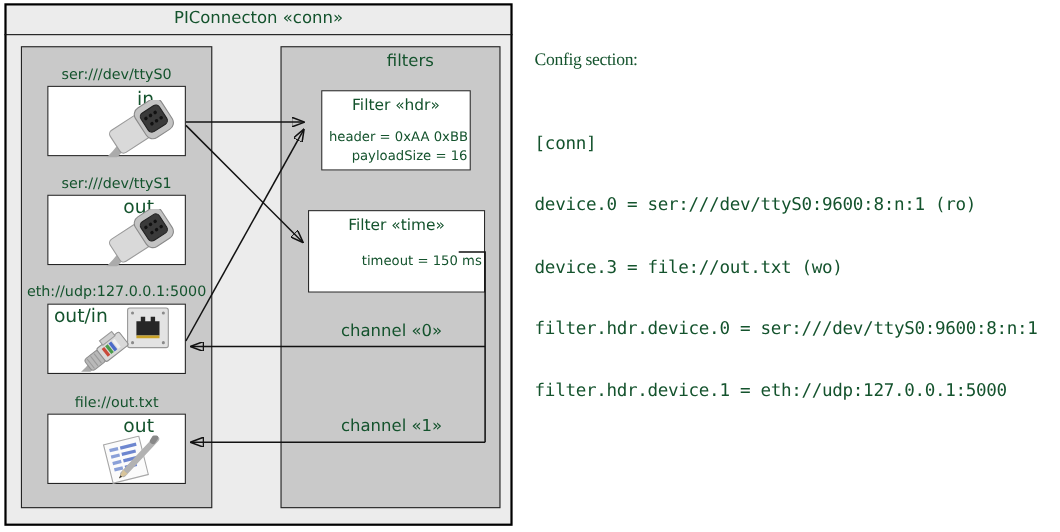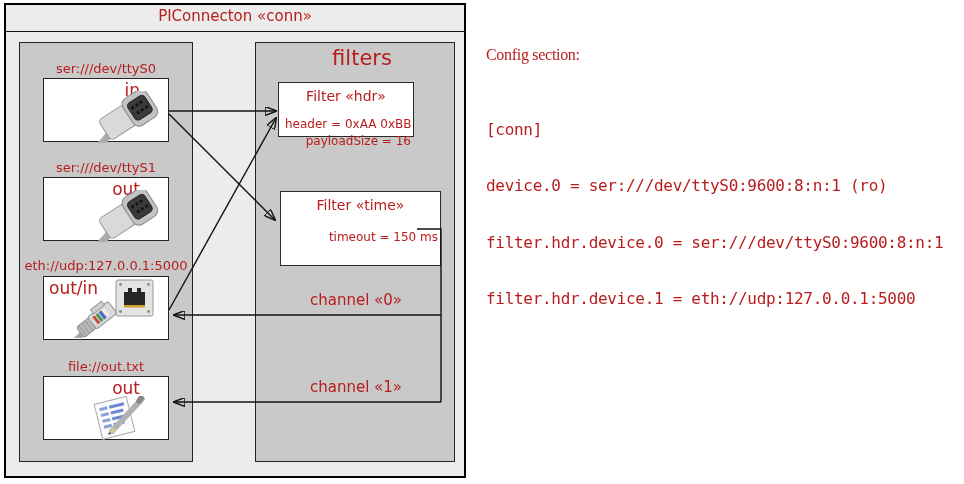--- a/index.html
+++ b/index.html
@@ -1,40 +1,40 @@
 <!DOCTYPE html>
 <html><head>
 <meta charset="utf-8">
 <style>
   html,body{margin:0;padding:0;background:#fff;}
   .stage{position:relative;width:964px;height:484px;background:#ffffff;overflow:hidden;
-         font-family:"DejaVu Sans",sans-serif;color:#b91c1c;}
+         font-family:"DejaVu Sans",sans-serif;color:#14532d;}
   .abs{position:absolute;}
   .box-sizing, .stage *{box-sizing:border-box;}
 
   
   .outer{left:4px;top:3px;width:462px;height:475px;background:#ececec;border:2px solid #000;}
   .diagram-title{left:4px;top:3px;width:462px;height:29px;line-height:27px;text-align:center;
                  font-size:15px;border-bottom:1.5px solid #151515;}
 
   
   .panel{background:#c9c9c9;border:1.5px solid #242424;}
   .devices-panel{left:19px;top:42px;width:174px;height:420px;}
   .filters-panel{left:255px;top:42px;width:200px;height:420px;}
-  .filters-title{left:244px;top:46px;width:200px;text-align:center;font-size:21px;padding-left:36px;}
+  .filters-title{left:255px;top:46px;width:200px;text-align:center;font-size:15px;padding-left:36px;}
 
   
   .dev-label{left:19px;width:174px;height:16px;text-align:center;font-size:13px;white-space:nowrap;}
   .dev-box{left:43px;width:126px;height:64px;background:#fff;border:1.5px solid #242424;}
   .dir{position:absolute;top:1px;left:0;right:28px;text-align:right;font-size:17px;line-height:20px;}
   .dir-left{position:absolute;top:1px;left:5px;font-size:17px;line-height:20px;}
 
   
   .filter-box{background:#fff;border:1.5px solid #2b2b2b;}
-  .filter-hdr{left:278px;top:82px;width:136px;height:55px;}
+  .filter-hdr{left:292px;top:82px;width:136px;height:73px;}
   .filter-time{left:280px;top:191px;width:161px;height:75px;}
   .filter-title{position:absolute;top:5px;left:0;width:100%;text-align:center;font-size:14px;}
   .filter-attrs{position:absolute;left:6px;right:2px;font-size:12px;line-height:16.5px;white-space:nowrap;text-align:right;}
   .attrs-hdr{top:33px;}
   .attrs-time{top:37px;}
 
   
   .channel-label{left:304px;width:98px;text-align:right;font-size:15px;white-space:nowrap;}
   .ch0{top:291px;}
   .ch1{top:378px;}
@@ -178,20 +178,21 @@
     <path d="M169,310 L276,118" marker-end="url(#arr)"></path>
     <path d="M417,229 H441 V402"></path>
     <path d="M441,315 H174" marker-end="url(#arr)"></path>
     <path d="M441,402 H174" marker-end="url(#arr)"></path>
   </svg>
 
   <div class="abs config">
     <div class="config-heading">Config section:</div>
     <div class="config-line">[conn]</div>
     <div class="config-line">device.0 = ser:///dev/ttyS0:9600:8:n:1 (ro)</div>
+    <div class="config-line">device.3 = file://out.txt (wo)</div>
     <div class="config-line">filter.hdr.device.0 = ser:///dev/ttyS0:9600:8:n:1</div>
     <div class="config-line">filter.hdr.device.1 = eth://udp:127.0.0.1:5000</div>
     
     
     
     
     
     
     
     

